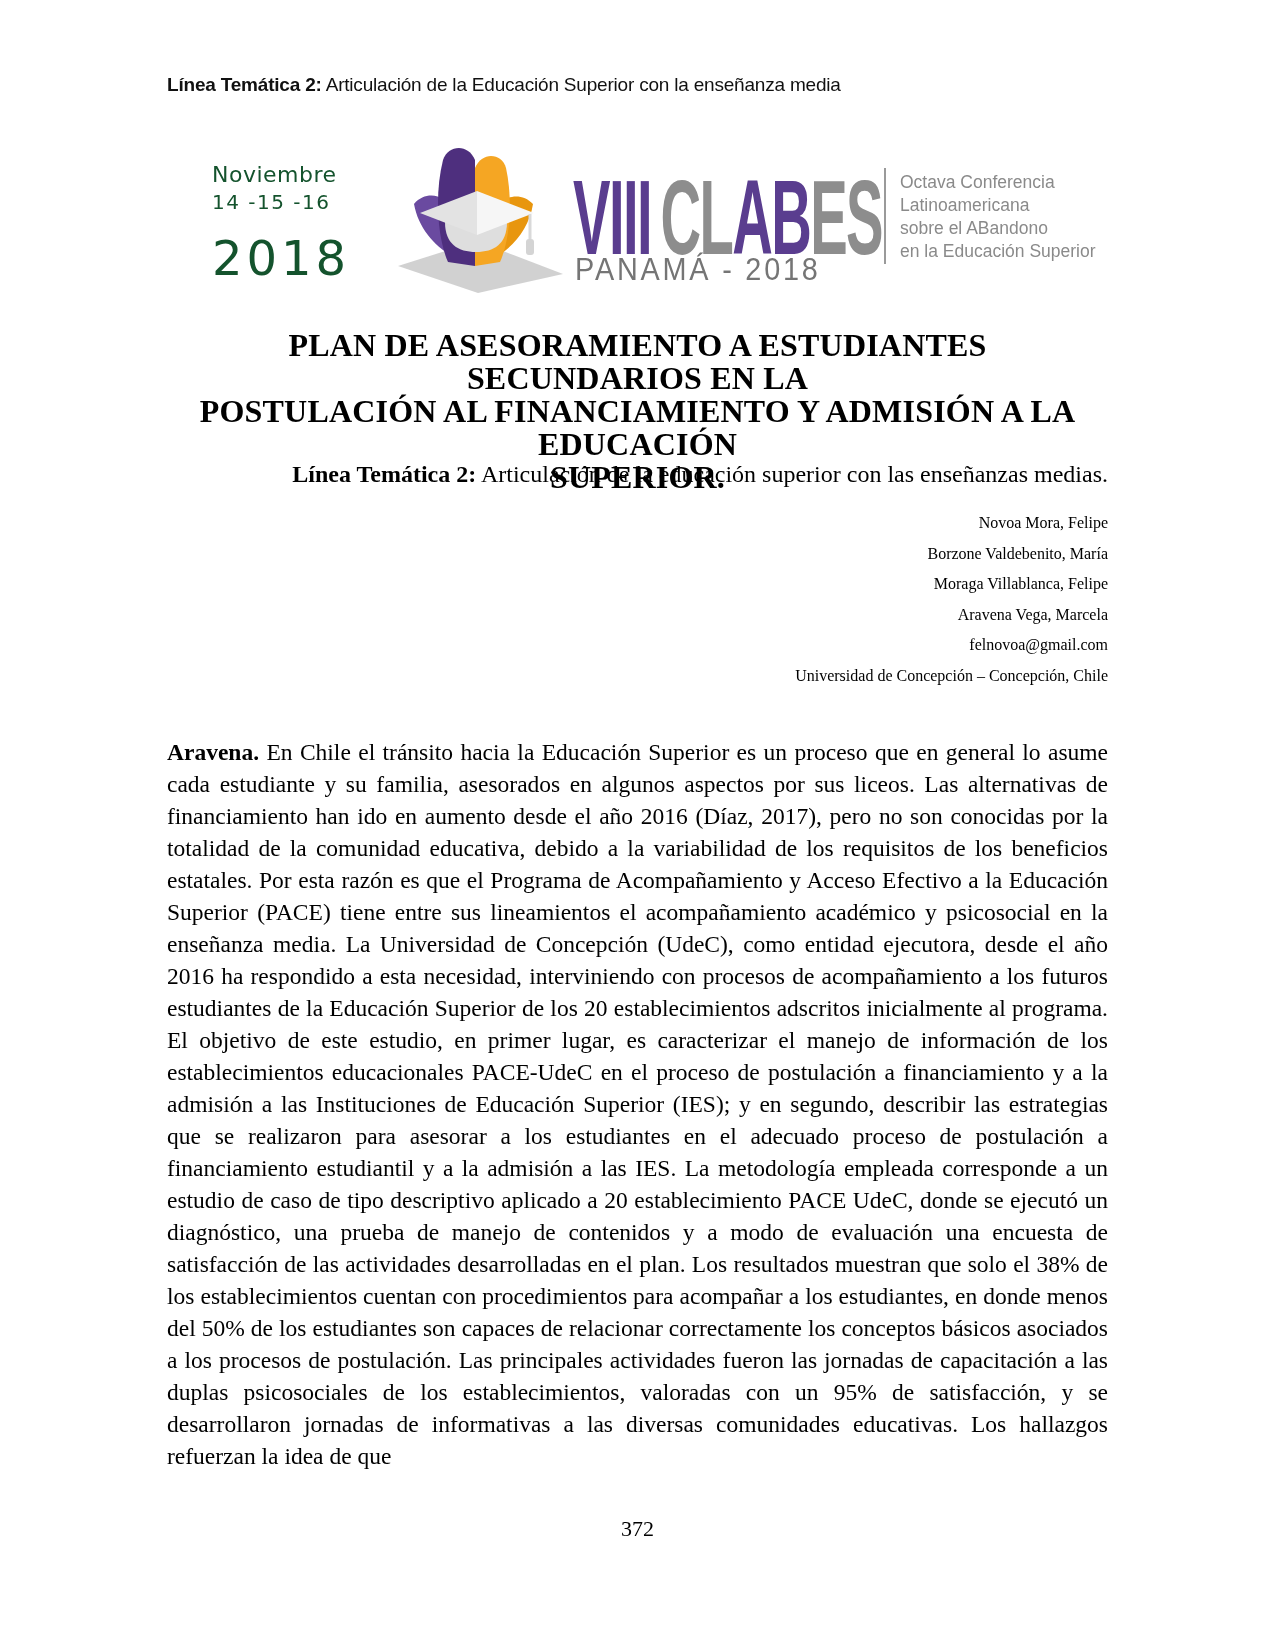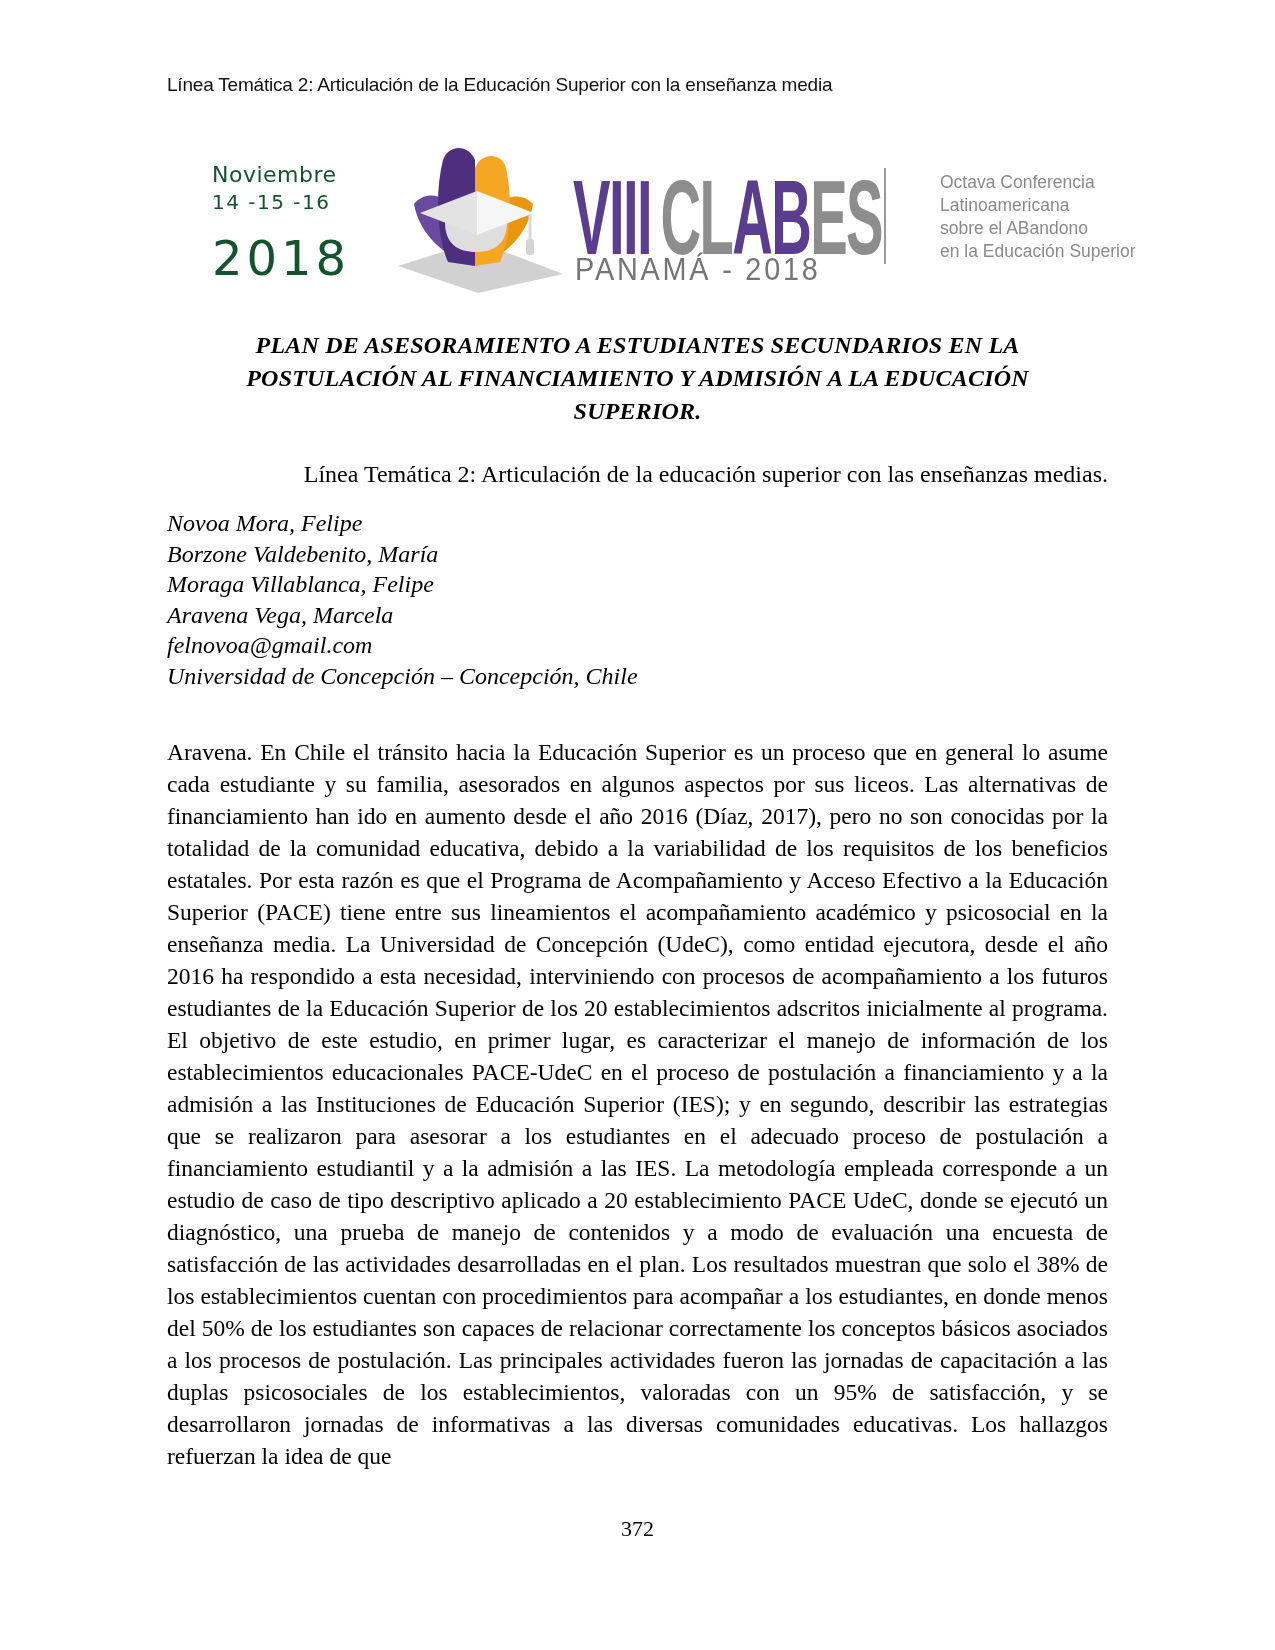--- a/index.html
+++ b/index.html
@@ -1,18 +1,18 @@
 <!DOCTYPE html>
 <html><head>
 <meta charset="utf-8">
 <style>
   html,body{margin:0;padding:0;background:#ffffff;}
   .page{position:relative;width:1275px;height:1650px;background:#ffffff;overflow:hidden;
         font-family:"Liberation Serif",serif;color:#000;}
-  .b{font-weight:normal;}
+  .b{font-weight:bold;}
 
   
   .header{position:absolute;left:167px;top:74px;width:941px;
           font-family:"Liberation Sans",sans-serif;font-size:19px;letter-spacing:-0.2px;color:#111;}
 
   
   .logo{position:absolute;left:200px;top:138px;width:905px;height:165px;}
   .dates{position:absolute;left:12px;top:24px;color:#14532d;font-family:"DejaVu Sans",sans-serif;}
   .dates .d1{font-size:22px;letter-spacing:0.5px;}
   .dates .d2{font-size:20px;letter-spacing:1.5px;margin-top:3px;}
@@ -20,33 +20,33 @@
   .booksvg{position:absolute;left:180px;top:0;}
   .acronym{position:absolute;left:373px;top:26px;font-family:"Liberation Sans",sans-serif;
            font-weight:bold;font-size:106px;line-height:1;letter-spacing:-3px;white-space:nowrap;
            transform:scaleX(0.53);transform-origin:0 0;}
   .acronym .purple{color:#5a3d8f;}
   .acronym .gray{color:#8d8d8d;}
   .acronym .numeral{margin-right:18px;}
   .event{position:absolute;left:375px;top:114px;color:#757575;font-family:"Liberation Sans",sans-serif;
          font-size:31px;letter-spacing:3px;transform:scaleX(0.93);transform-origin:0 0;white-space:nowrap;}
   .vbar{position:absolute;left:684px;top:30px;width:2px;height:96px;background:#9a9a9a;}
-  .tagline{position:absolute;left:740px;top:33px;color:#8a8a8a;font-family:"Liberation Sans",sans-serif;
+  .tagline{position:absolute;left:700px;top:33px;color:#8a8a8a;font-family:"Liberation Sans",sans-serif;
            font-size:17.5px;line-height:23px;white-space:nowrap;}
 
   
   .title{position:absolute;left:167px;top:329px;width:941px;text-align:center;
-         font-weight:bold;font-size:24px;line-height:33px;letter-spacing:0.2px;font-style:italic;}
+         font-weight:bold;font-size:32px;line-height:33px;letter-spacing:0.2px;}
 
   
   .linea{position:absolute;left:167px;top:461px;width:941px;font-size:24px;text-align:right;}
 
   
-  .authors{position:absolute;left:167px;top:508px;width:941px;
-           font-size:24px;line-height:30.5px;font-style:italic;}
+  .authors{position:absolute;left:167px;top:508px;width:941px;text-align:right;
+           font-size:16px;line-height:30.5px;}
 
   
   .abstract{position:absolute;left:167px;top:736px;width:941px;text-align:justify;
             font-size:23.5px;line-height:32px;}
 
   
   .pagenum{position:absolute;left:167px;top:1516px;width:941px;text-align:center;font-size:22px;}
 </style>
 </head>
 <body>

